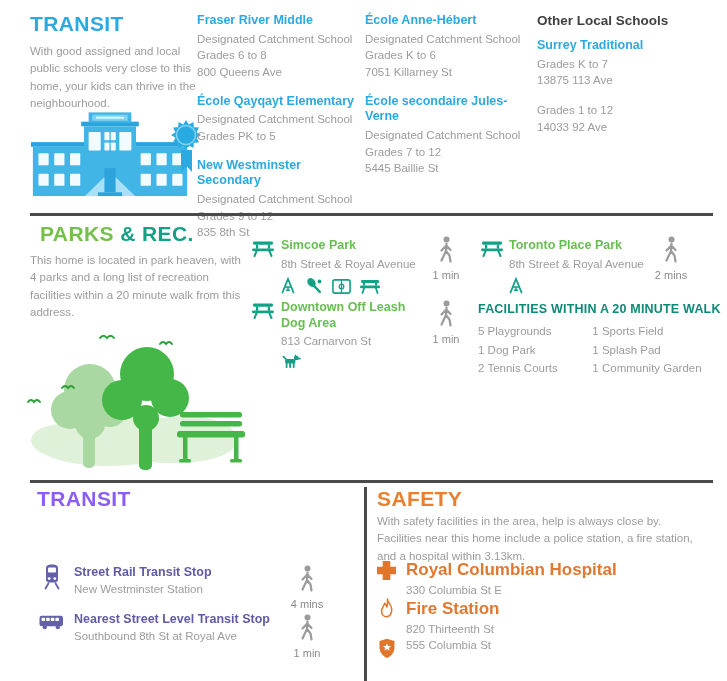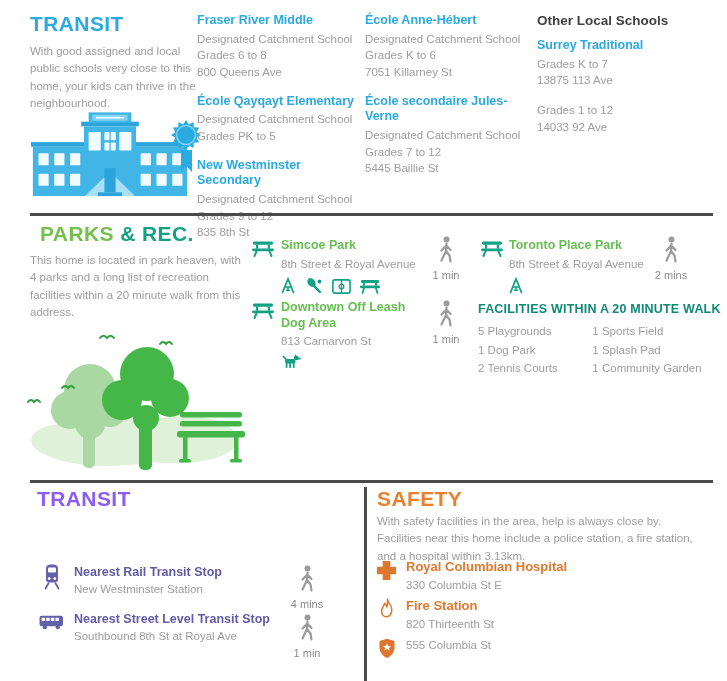--- a/index.html
+++ b/index.html
@@ -28,21 +28,21 @@
   .facil-heading { font-size:12.5px; font-weight:800; color:#0E8A76; letter-spacing:.2px; margin-bottom:6px; }
   .facil-cols { display:flex; }
   .facil-col { font-size:11.5px; color:#9C9C9C; line-height:1.62; }
   .facil-col.c1 { width:118px; }
   .facil-col.c2 { width:140px; }
 
   .walk { position:absolute; width:46px; text-align:center; }
   .walk-time { font-size:11px; color:#8A8A8A; margin-top:1px; }
 
   .stop-name { font-size:12.5px; font-weight:700; color:#5F5BA5; line-height:1.3; margin-bottom:1px; }
-  .safety-name { font-size:13px; font-weight:700; color:#E0782F; line-height:1.3; margin-bottom:1px; }
+  .safety-name { font-size:17px; font-weight:700; color:#E0782F; line-height:1.3; margin-bottom:1px; }
 
   .divider-h { position:absolute; height:3px; background:#4A4A4A; }
   .divider-v { position:absolute; width:3px; background:#4A4A4A; }
 </style>
 </head>
 <body>
 
 <div class="canvas">
 
   <div class="abs section-title blue" style="left:30px; top:12px;">TRANSIT</div>
@@ -320,21 +320,21 @@
   <div class="abs" style="left:42px; top:564px;">
     <svg width="20" height="26" viewBox="0 0 20 26">
         <path d="M10 0.5 C5.5 0.5 4 1.6 4 5 V15.5 C4 17.6 5.5 18.6 10 18.6 C14.5 18.6 16 17.6 16 15.5 V5 C16 1.6 14.5 0.5 10 0.5 Z" fill="#6460AA"></path>
         <rect x="6" y="3.6" width="8" height="5" rx="1" fill="#fff"></rect>
         <circle cx="7.2" cy="14.6" r="1.4" fill="#fff"></circle>
         <circle cx="12.8" cy="14.6" r="1.4" fill="#fff"></circle>
         <path d="M6.5 19.2 L3.5 24.5 M13.5 19.2 L16.5 24.5" stroke="#6460AA" stroke-width="1.8" stroke-linecap="round"></path>
       </svg>
   </div>
   <div class="abs" style="left:74px; top:564px; width:210px;">
-    <div class="stop-name">Nearest Rail Transit Stop</div>
+    <div class="stop-name">Street Rail Transit Stop</div>
     <div class="entry-line">New Westminster Station</div>
   </div>
   <div class="walk" style="left:284px; top:565px;">
     <svg width="16" height="28" viewBox="0 0 16 28">
         <circle cx="8.5" cy="3.5" r="3" fill="#9B9B9B"></circle>
         <path d="M8.5 7.5 L8 15 M8.3 9.5 L3.5 14.5 M8.3 9.5 L12.5 14 M8 15 L3.5 24.5 M8 15 L11.5 19.5 L12.5 25.5" stroke="#9B9B9B" stroke-width="2.2" fill="none" stroke-linecap="round" stroke-linejoin="round"></path>
       </svg>
     <div class="walk-time">4 mins</div>
   </div>
 

